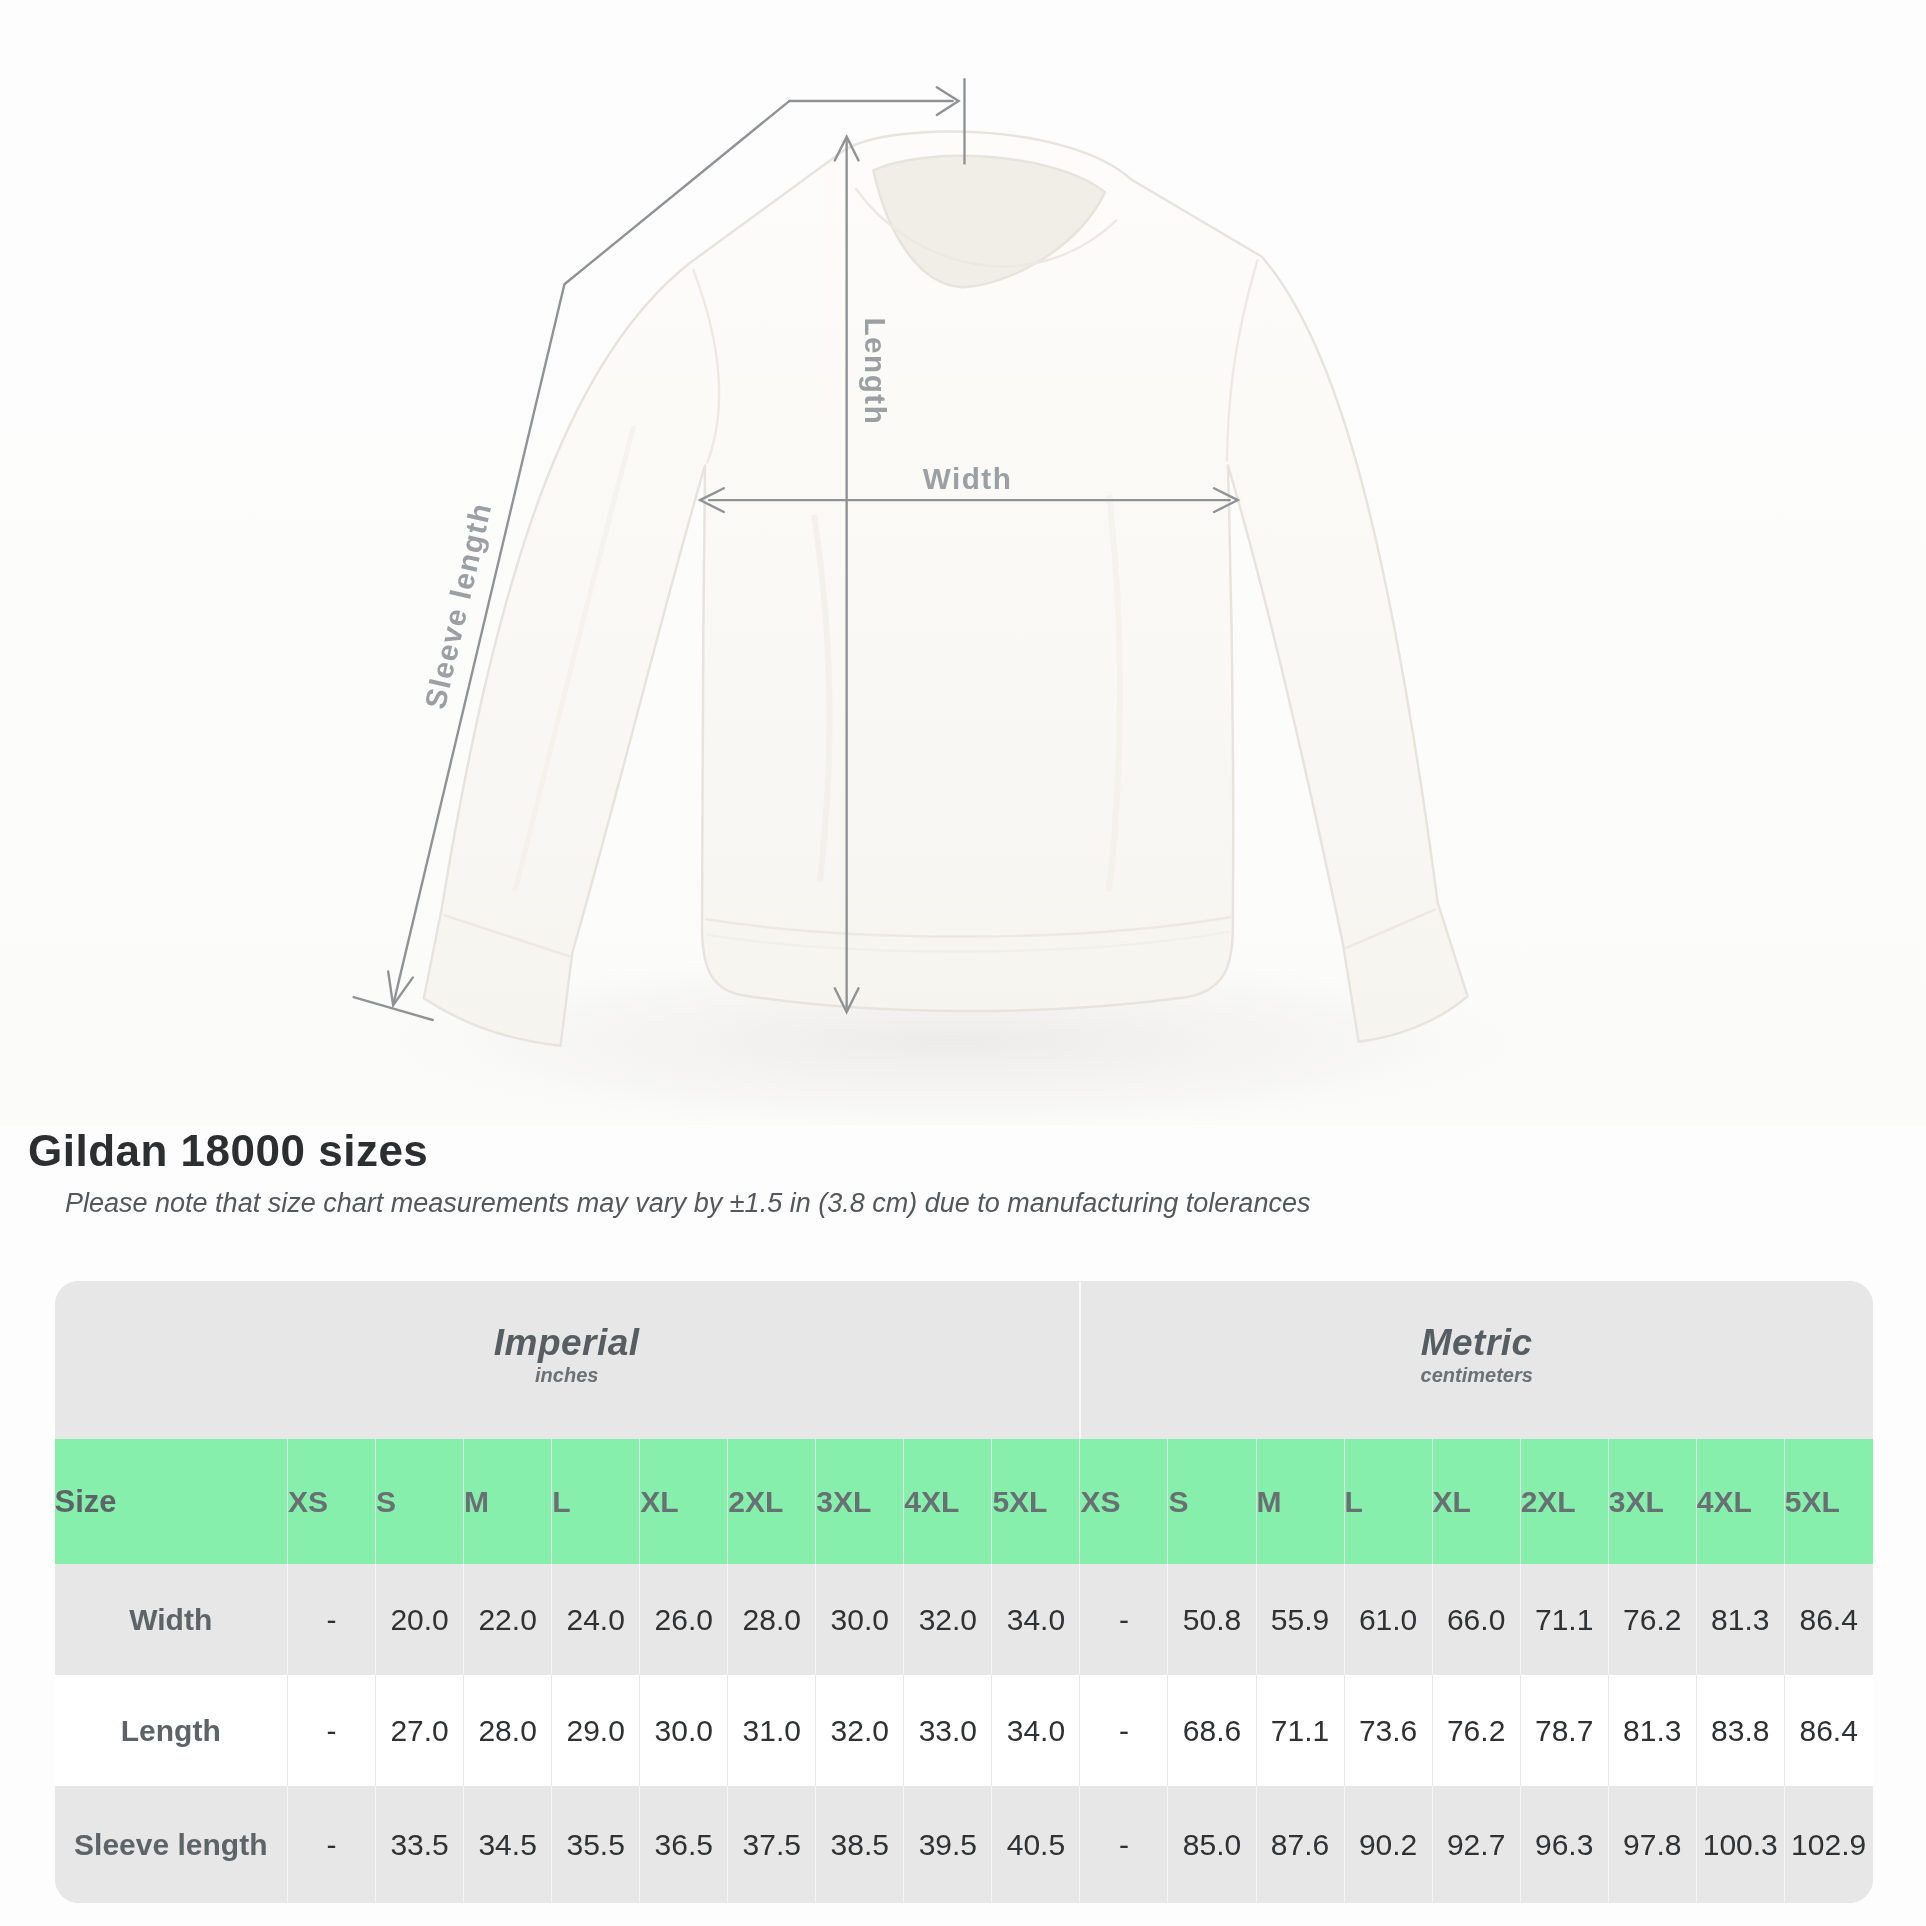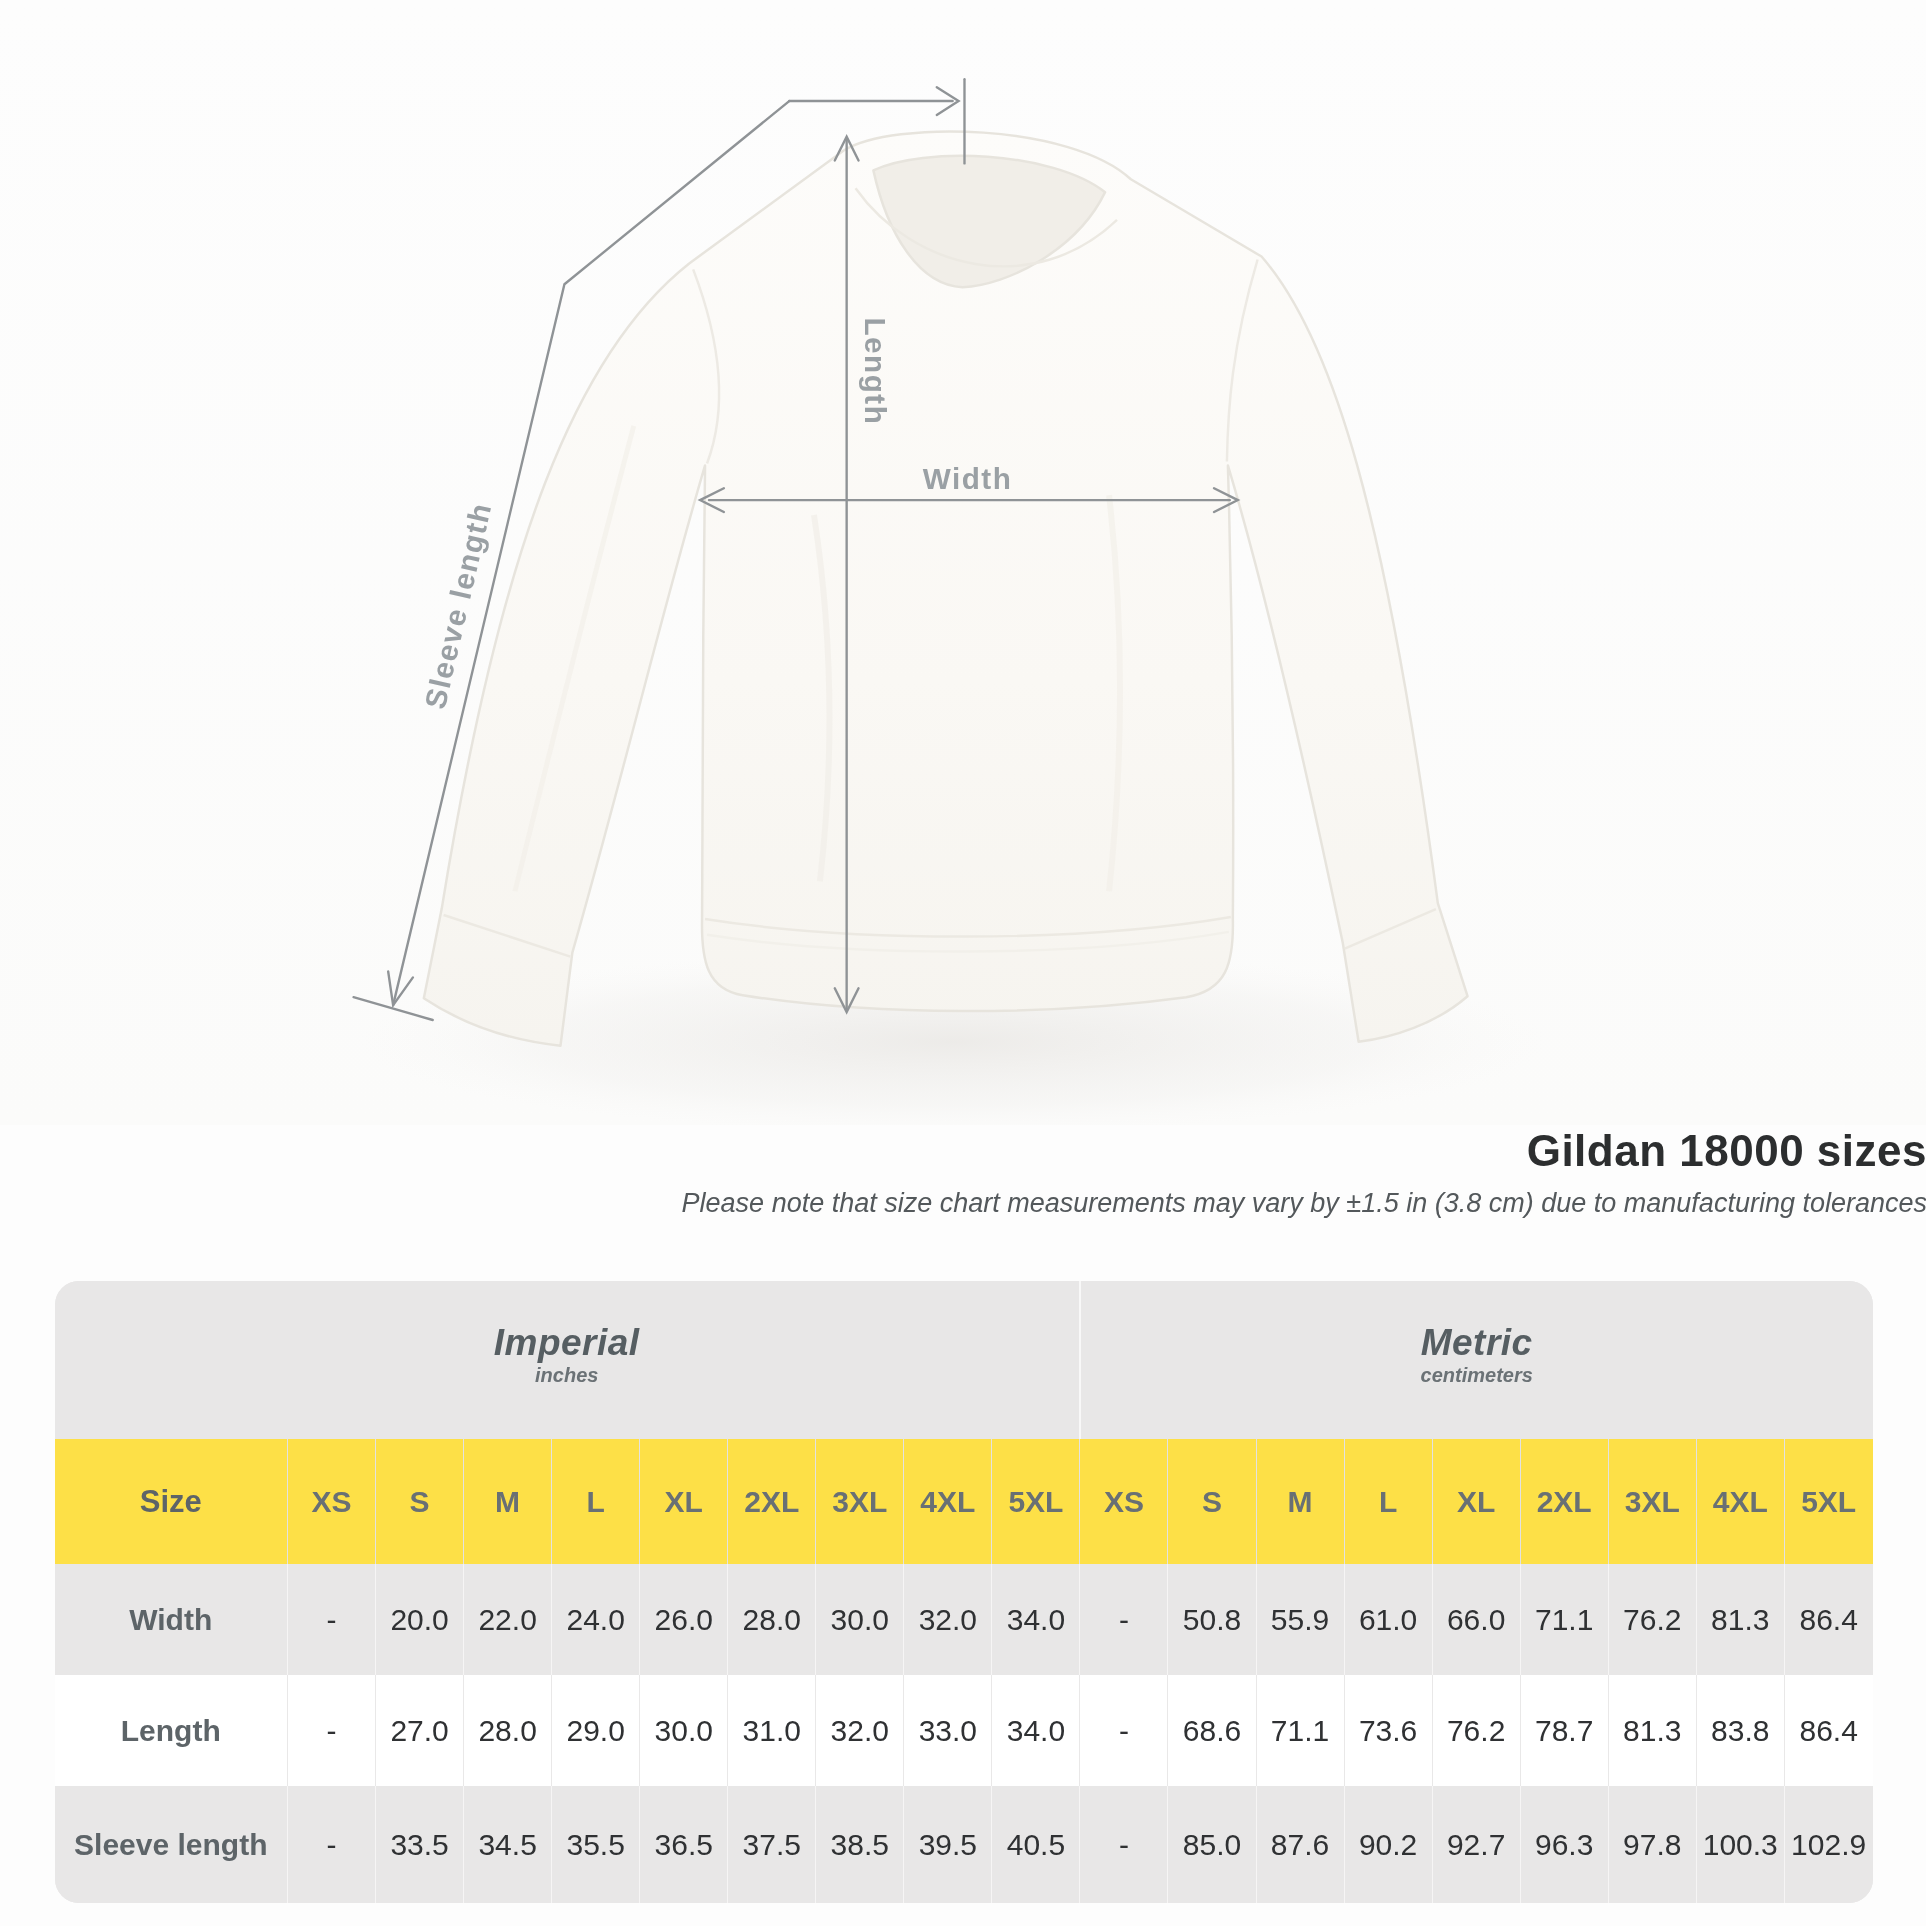--- a/index.html
+++ b/index.html
@@ -4,42 +4,42 @@
 <style>
   html,body{margin:0;padding:0;}
   body{
     width:1927px;height:1927px;overflow:hidden;background:#fdfdfd;
     font-family:"Liberation Sans",sans-serif;
     -webkit-font-smoothing:antialiased;
   }
   .hero{position:relative;width:1927px;height:1125px;background:linear-gradient(180deg,#fdfdfd 0%,#fbfbfa 100%);}
   .hero svg{position:absolute;left:0;top:0;}
 
-  .title-block{text-align:right;margin-left:28px;}
+  .title-block{text-align:left;margin-left:28px;}
   .page-title{
     margin:0;font-size:44px;line-height:51px;font-weight:bold;color:#2c2e2f;letter-spacing:0.5px;
   }
   .page-subtitle{
     margin:10px 0 0 0;font-size:27px;line-height:34px;font-style:italic;color:#53585b;font-weight:normal;padding-left:37px;
   }
 
   .size-table-wrap{
     width:1818px;margin:61px auto 0 auto;background:#e8e7e7;border-radius:24px;overflow:hidden;
   }
   table.size-table{width:100%;border-collapse:collapse;table-layout:fixed;}
   col.label-col{width:233px;}
 
   tr.band-row th{height:158px;background:#e8e7e7;vertical-align:middle;padding:0;}
   tr.band-row th + th{border-left:2px solid rgba(255,255,255,.7);}
   .band-name{font-size:37px;font-weight:bold;font-style:italic;color:#565e62;letter-spacing:0.5px;transform:translateY(-6px);}
   .band-unit{font-size:20px;font-style:italic;color:#6b7276;margin-top:0;transform:translateY(-6px);}
 
   tr.sizes-row th{
-    height:125px;background:#fde047;font-size:30px;font-weight:bold;color:#697074;
-    border-right:1px solid #e3e2e2;vertical-align:middle;text-align:center;padding:0;
+    height:125px;background:#86efac;font-size:30px;font-weight:bold;color:#697074;
+    border-right:1px solid #e3e2e2;vertical-align:middle;text-align:left;padding:0;
   }
   tr.sizes-row th:last-child{border-right:none;}
   tr.sizes-row th[data-name="size-col-label"]{font-size:31px;color:#5d6468;}
 
   tr.data-row th,tr.data-row td{
     vertical-align:middle;text-align:center;padding:0;font-size:30px;color:#2f3133;
   }
   tr.data-row th{font-weight:bold;color:#5d6468;}
   tr.data-row.stripe th,tr.data-row.stripe td{background:#e8e7e7;border-right:1px solid #f6f5f5;height:111px;}
   tr.data-row.plain th,tr.data-row.plain td{background:#ffffff;border-right:1px solid #e9e8e8;height:111px;}

